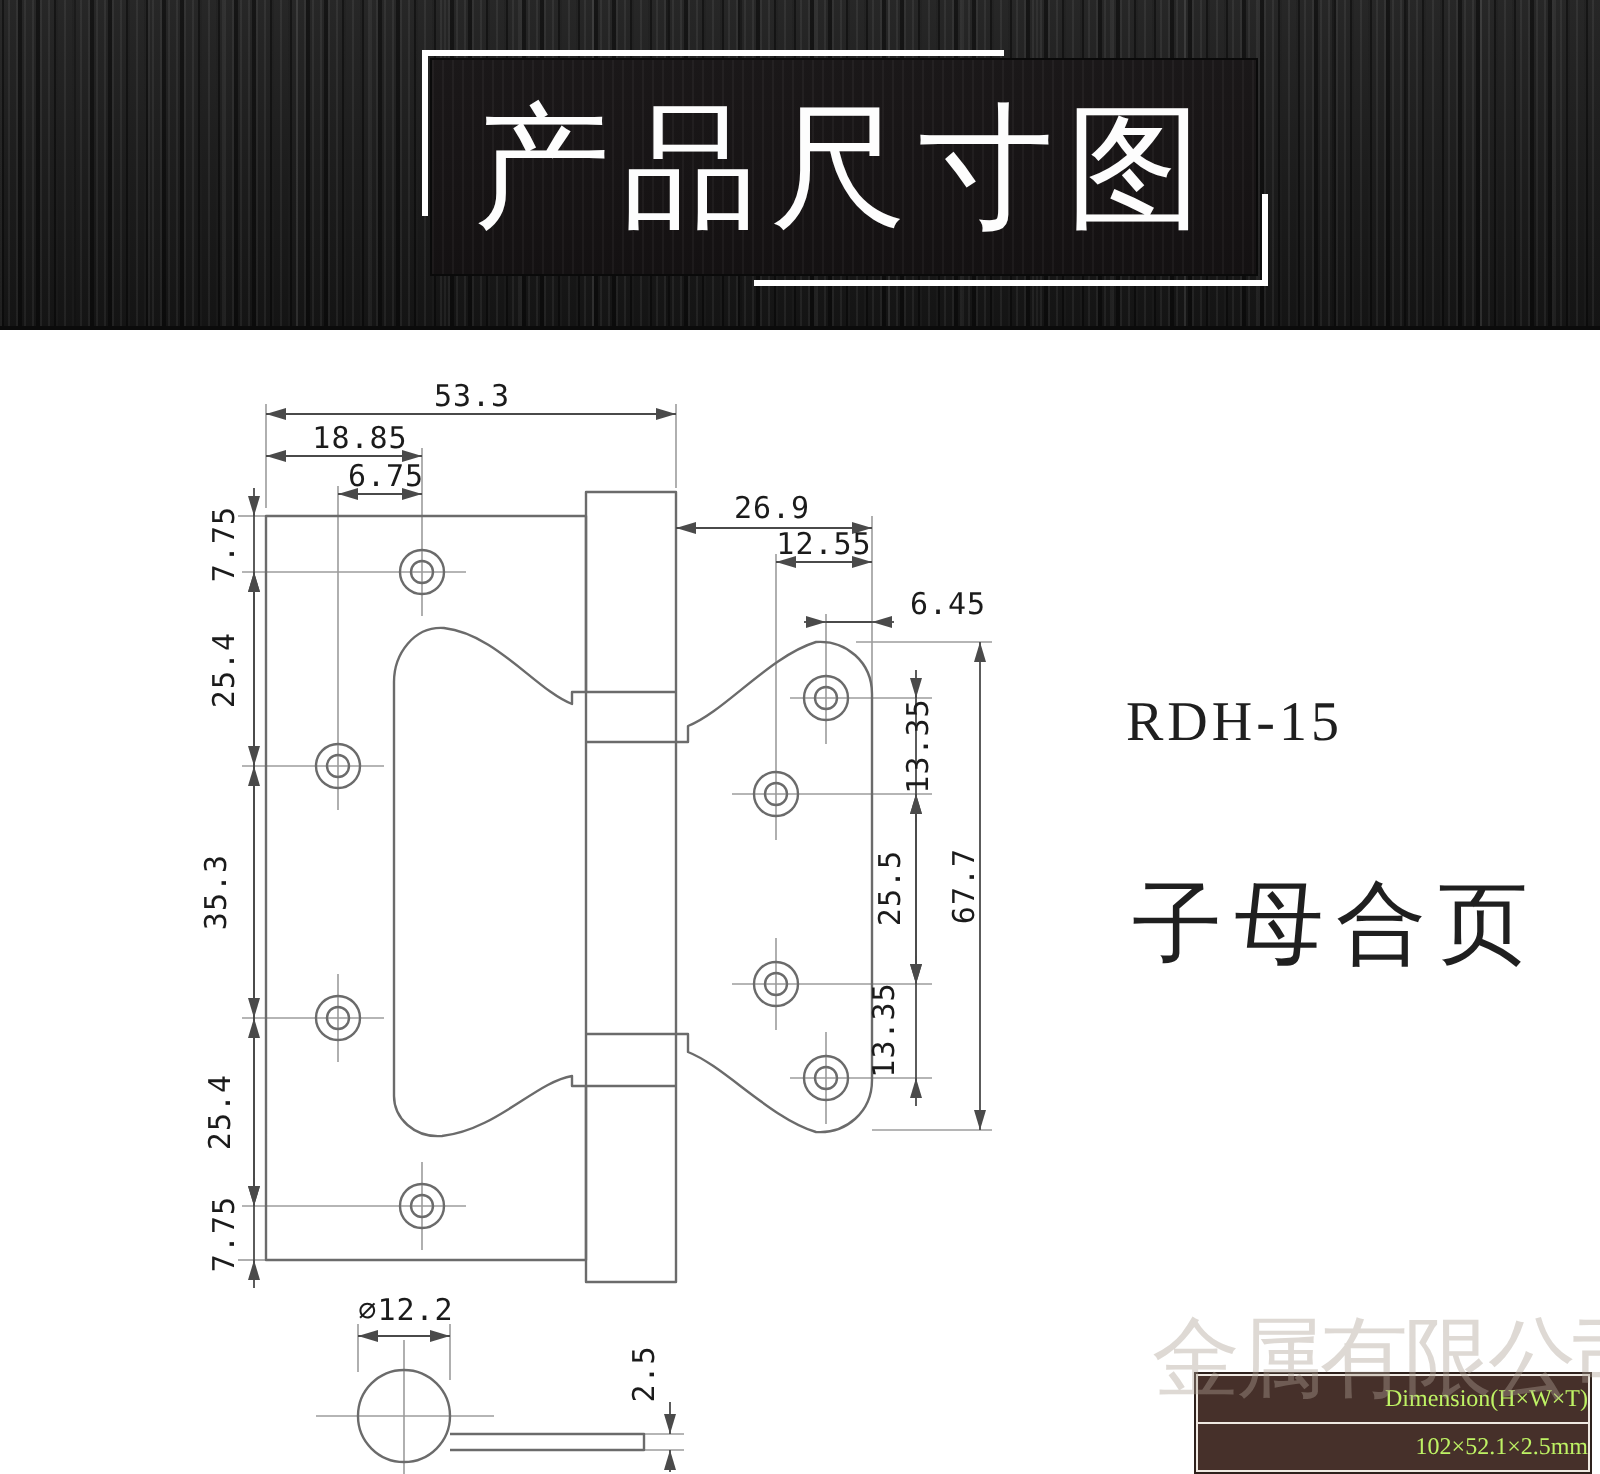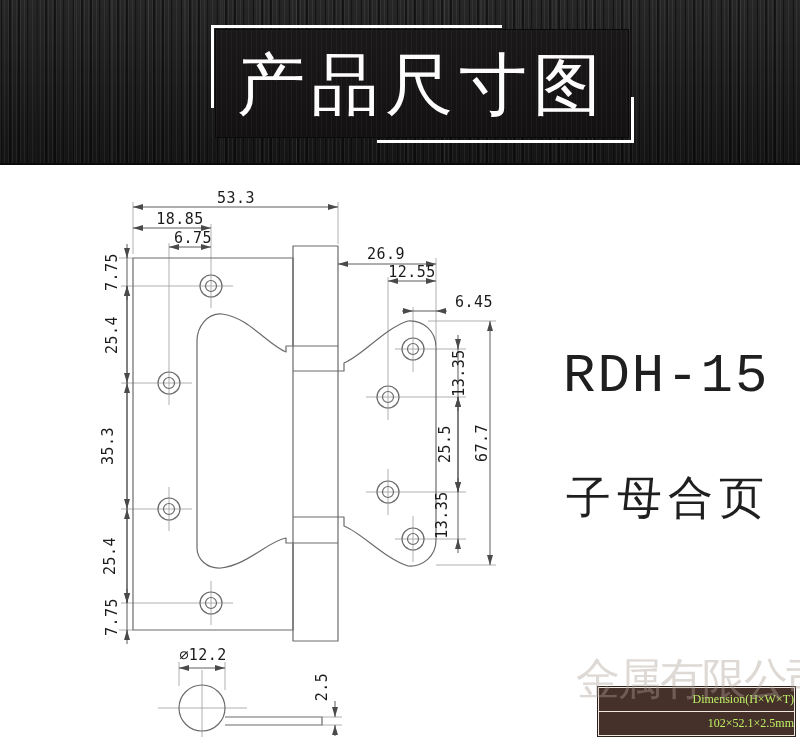--- a/index.html
+++ b/index.html
@@ -25,24 +25,24 @@
     border-left:3px solid #fff;border-top:3px solid #fff;}
   .bracket-br{position:absolute;left:377px;top:97px;width:254px;height:43px;
     border-right:3px solid #fff;border-bottom:3px solid #fff;}
   
   .drawing{position:absolute;left:0;top:163px;width:800px;height:574px;}
   .outline{stroke:#6b6b6b;stroke-width:1.2;fill:none;stroke-linejoin:round;}
   .thin{stroke:#9c9c9c;stroke-width:0.8;fill:none;}
   .dim{stroke:#4a4a4a;stroke-width:0.9;fill:none;}
   .dim-text{font-family:"DejaVu Sans Mono",monospace;font-size:15px;fill:#1b1b1b;letter-spacing:0.5px;}
   
-  .model{position:absolute;left:563px;top:346px;font-family:Liberation Mono, monospace;
-    font-size:54px;color:#1f1f1f;letter-spacing:2px;}
+  .model{position:absolute;left:563px;top:346px;font-family:Liberation Serif, serif;
+    font-size:28px;color:#1f1f1f;letter-spacing:2px;}
   .prod-name{position:absolute;left:566px;top:432px;font-family:"DejaVu Serif","Liberation Serif",serif;
-    font-size:45px;color:#1f1f1f;letter-spacing:6px;white-space:nowrap;margin-top:36px;}
+    font-size:45px;color:#1f1f1f;letter-spacing:6px;white-space:nowrap;}
   
   .watermark{position:absolute;left:576px;top:660px;width:224px;
     font-family:Liberation Serif, serif;font-size:44px;line-height:40px;
     color:rgba(172,160,148,0.40);letter-spacing:-2px;white-space:nowrap;z-index:3;pointer-events:none;}
   .spec-table{position:absolute;left:598px;top:687px;width:195px;z-index:2;
     background:#46302a;border:1px solid #efe9e2;box-shadow:0 0 0 1px #2e211c;}
   .spec-row{height:23px;line-height:23px;text-align:right;color:#bef264;
     font-family:"Liberation Serif","DejaVu Serif",serif;font-size:12px;white-space:nowrap;}
   .spec-row.header{border-bottom:1px solid #efe9e2;}
 </style>

